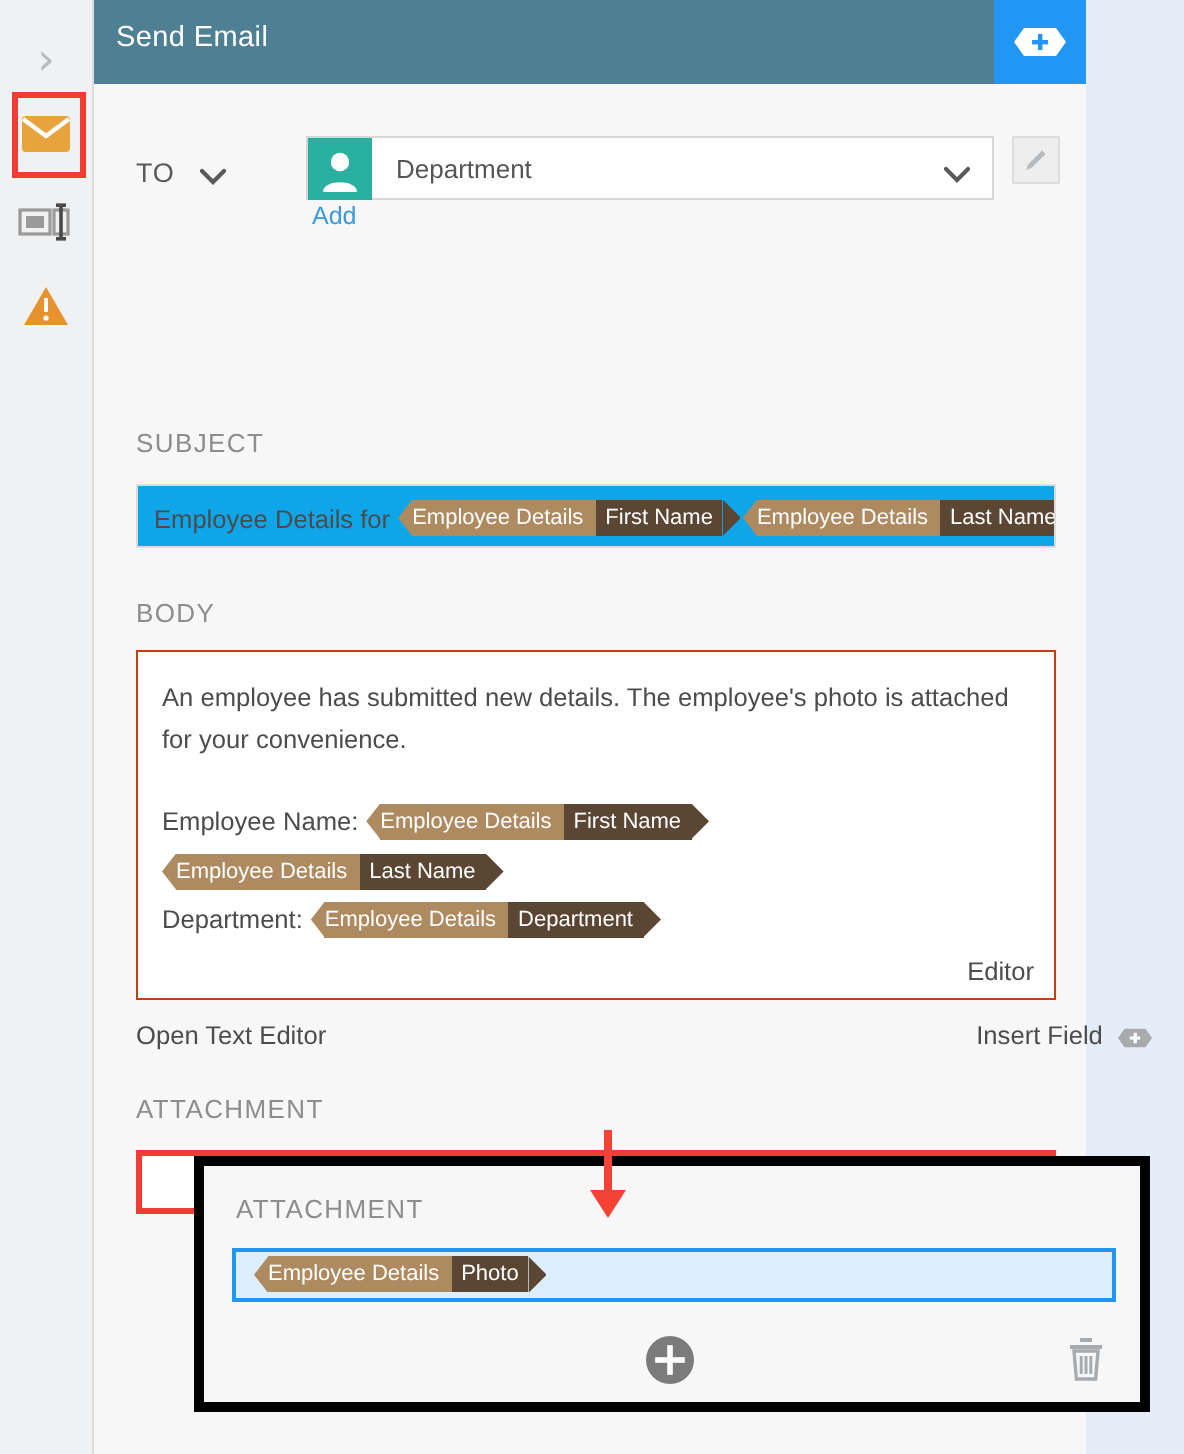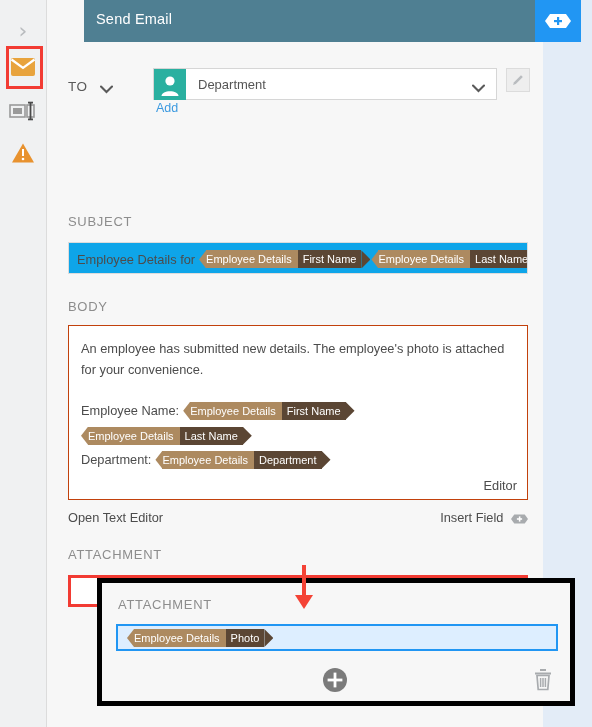--- a/index.html
+++ b/index.html
@@ -37,32 +37,31 @@
   }
 
   
   #panel{
     position:absolute;left:46px;top:0;width:497px;height:727px;
     background:#f7f7f7;
   }
   #header{
     position:absolute;left:0;top:0;width:497px;height:42px;
     background:#4f7f92;
-    margin-left:38px;
   }
   #header-title{
     position:absolute;left:12px;top:11px;
     color:#ffffff;font-size:14.5px;letter-spacing:.2px;
   }
   #header-add{
     position:absolute;right:0;top:0;width:46px;height:42px;
     background:#2196f3;display:flex;align-items:center;justify-content:center;
   }
 
-  .body-area{position:absolute;left:0;top:42px;width:497px;height:685px;}
+  .body-area{position:absolute;left:0;top:42px;width:497px;height:685px;padding-left:48px;}
 
   
   #to-row{position:absolute;left:22px;top:26px;width:460px;height:46px;}
   #to-label{
     position:absolute;left:0;top:11px;font-size:13.5px;color:#5a5a5a;
     letter-spacing:.4px;
   }
   #to-caret{position:absolute;left:32px;top:12px;}
   #recipient-box{
     position:absolute;left:85px;top:0;width:344px;height:32px;

